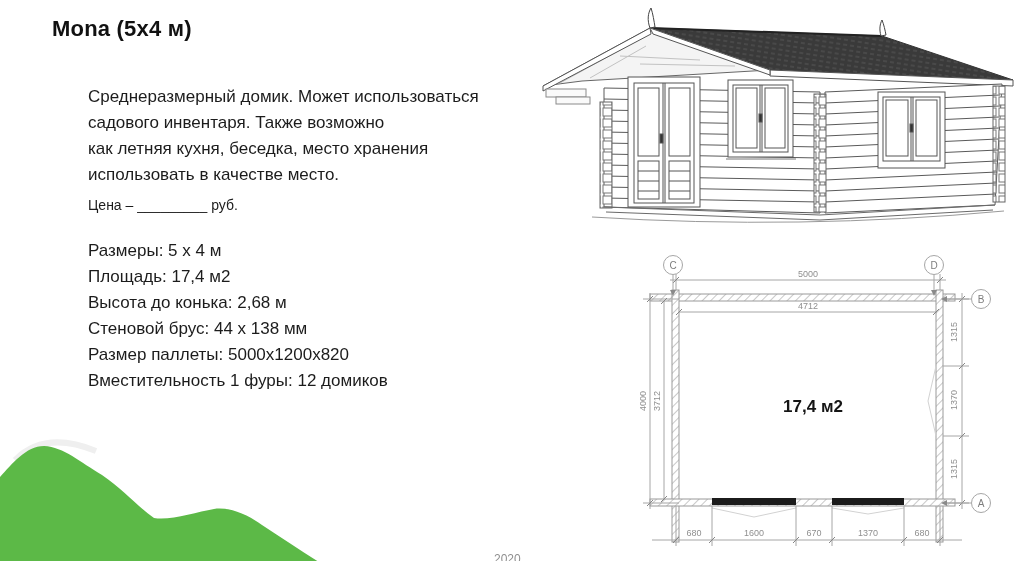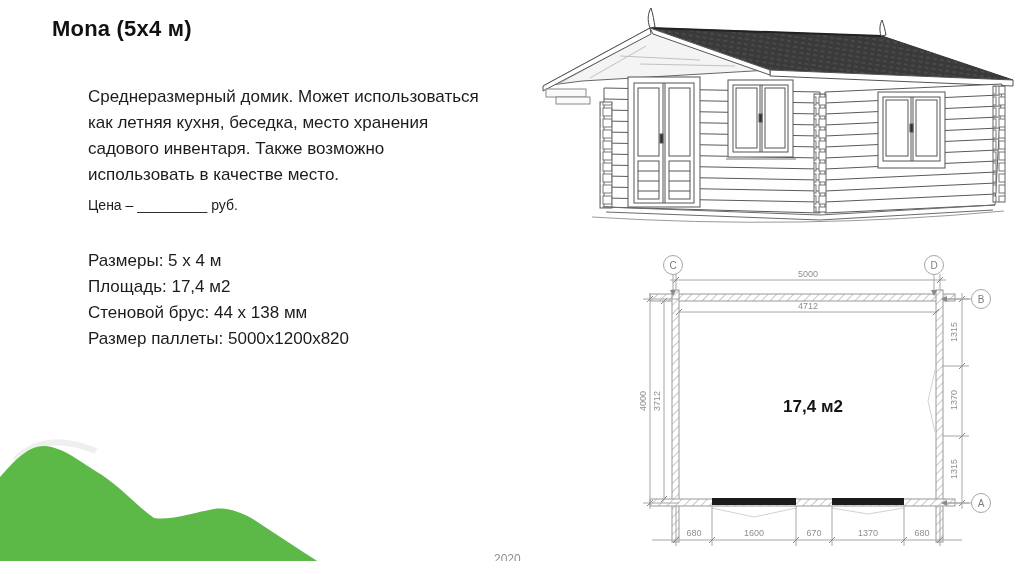--- a/index.html
+++ b/index.html
@@ -4,51 +4,53 @@
 <style>
   html,body{margin:0;padding:0;background:#fff;}
   .slide{
     position:relative;width:1024px;height:561px;overflow:hidden;background:#ffffff;
     font-family:"Liberation Sans", sans-serif;color:#171717;
   }
   .abs{position:absolute;}
   .title{left:52px;top:16px;font-size:22px;font-weight:bold;letter-spacing:.2px;color:#111;}
   .desc{left:88px;top:84px;font-size:17px;line-height:26px;white-space:nowrap;color:#1c1c1c;}
   .price{left:88px;top:197px;font-size:14px;white-space:nowrap;color:#1c1c1c;}
-  .specs{left:88px;top:248px;font-size:17px;line-height:26px;white-space:nowrap;color:#1c1c1c;}
+  .specs{left:88px;top:238px;font-size:17px;line-height:26px;white-space:nowrap;color:#1c1c1c;}
   .footer-year{left:494px;top:540px;font-size:12px;color:#8f8f8f;margin-top:12px;}
   .bottom-strip{left:0;top:566px;width:1024px;height:8px;background:#f2f2f4;border-top:1px solid #e2e2e6;}
   svg text{font-family:"Liberation Sans", sans-serif;}
   .dimtxt{font-size:9px;fill:#8f8f8f;}
   .axtxt{font-size:10px;fill:#7d7d7d;}
   .areatxt{font-size:17px;font-weight:bold;fill:#151515;}
 </style>
 </head>
 <body>
 
 <div class="slide">
 
   <div class="abs bottom-strip"></div>
 
   <div class="abs title">Mona (5x4 м)</div>
 
   <div class="abs desc">
     <div>Среднеразмерный домик. Может использоваться</div>
+    <div>садового инвентаря. Также возможно</div>
     <div>как летняя кухня, беседка, место хранения</div>
-    <div>садового инвентаря. Также возможно</div>
     <div>использовать в качестве место.</div>
   </div>
 
   <div class="abs price">Цена – _________ руб.</div>
 
   <div class="abs specs">
     <div>Размеры: 5 х 4 м</div>
     <div>Площадь: 17,4 м2</div>
+    <div>Высота до конька: 2,68 м</div>
     <div>Стеновой брус: 44 х 138 мм</div>
     <div>Размер паллеты: 5000х1200х820</div>
+    <div>Вместительность 1 фуры: 12 домиков</div>
   </div>
 
   <svg class="abs" style="left:530px;top:8px;" width="490" height="222" viewBox="0 0 490 222">
     <defs>
       <pattern id="roofTex" width="7" height="5" patternUnits="userSpaceOnUse" patternTransform="rotate(9)">
         <rect width="7" height="5" fill="#3a3a3a"></rect>
         <line x1="0" y1="2" x2="4" y2="2" stroke="#585858" stroke-width="1"></line>
       </pattern>
       <pattern id="logs" width="12" height="11" patternUnits="userSpaceOnUse">
         <rect x="1" y="1" width="9" height="8" fill="#ffffff" stroke="#777" stroke-width="1"></rect>

